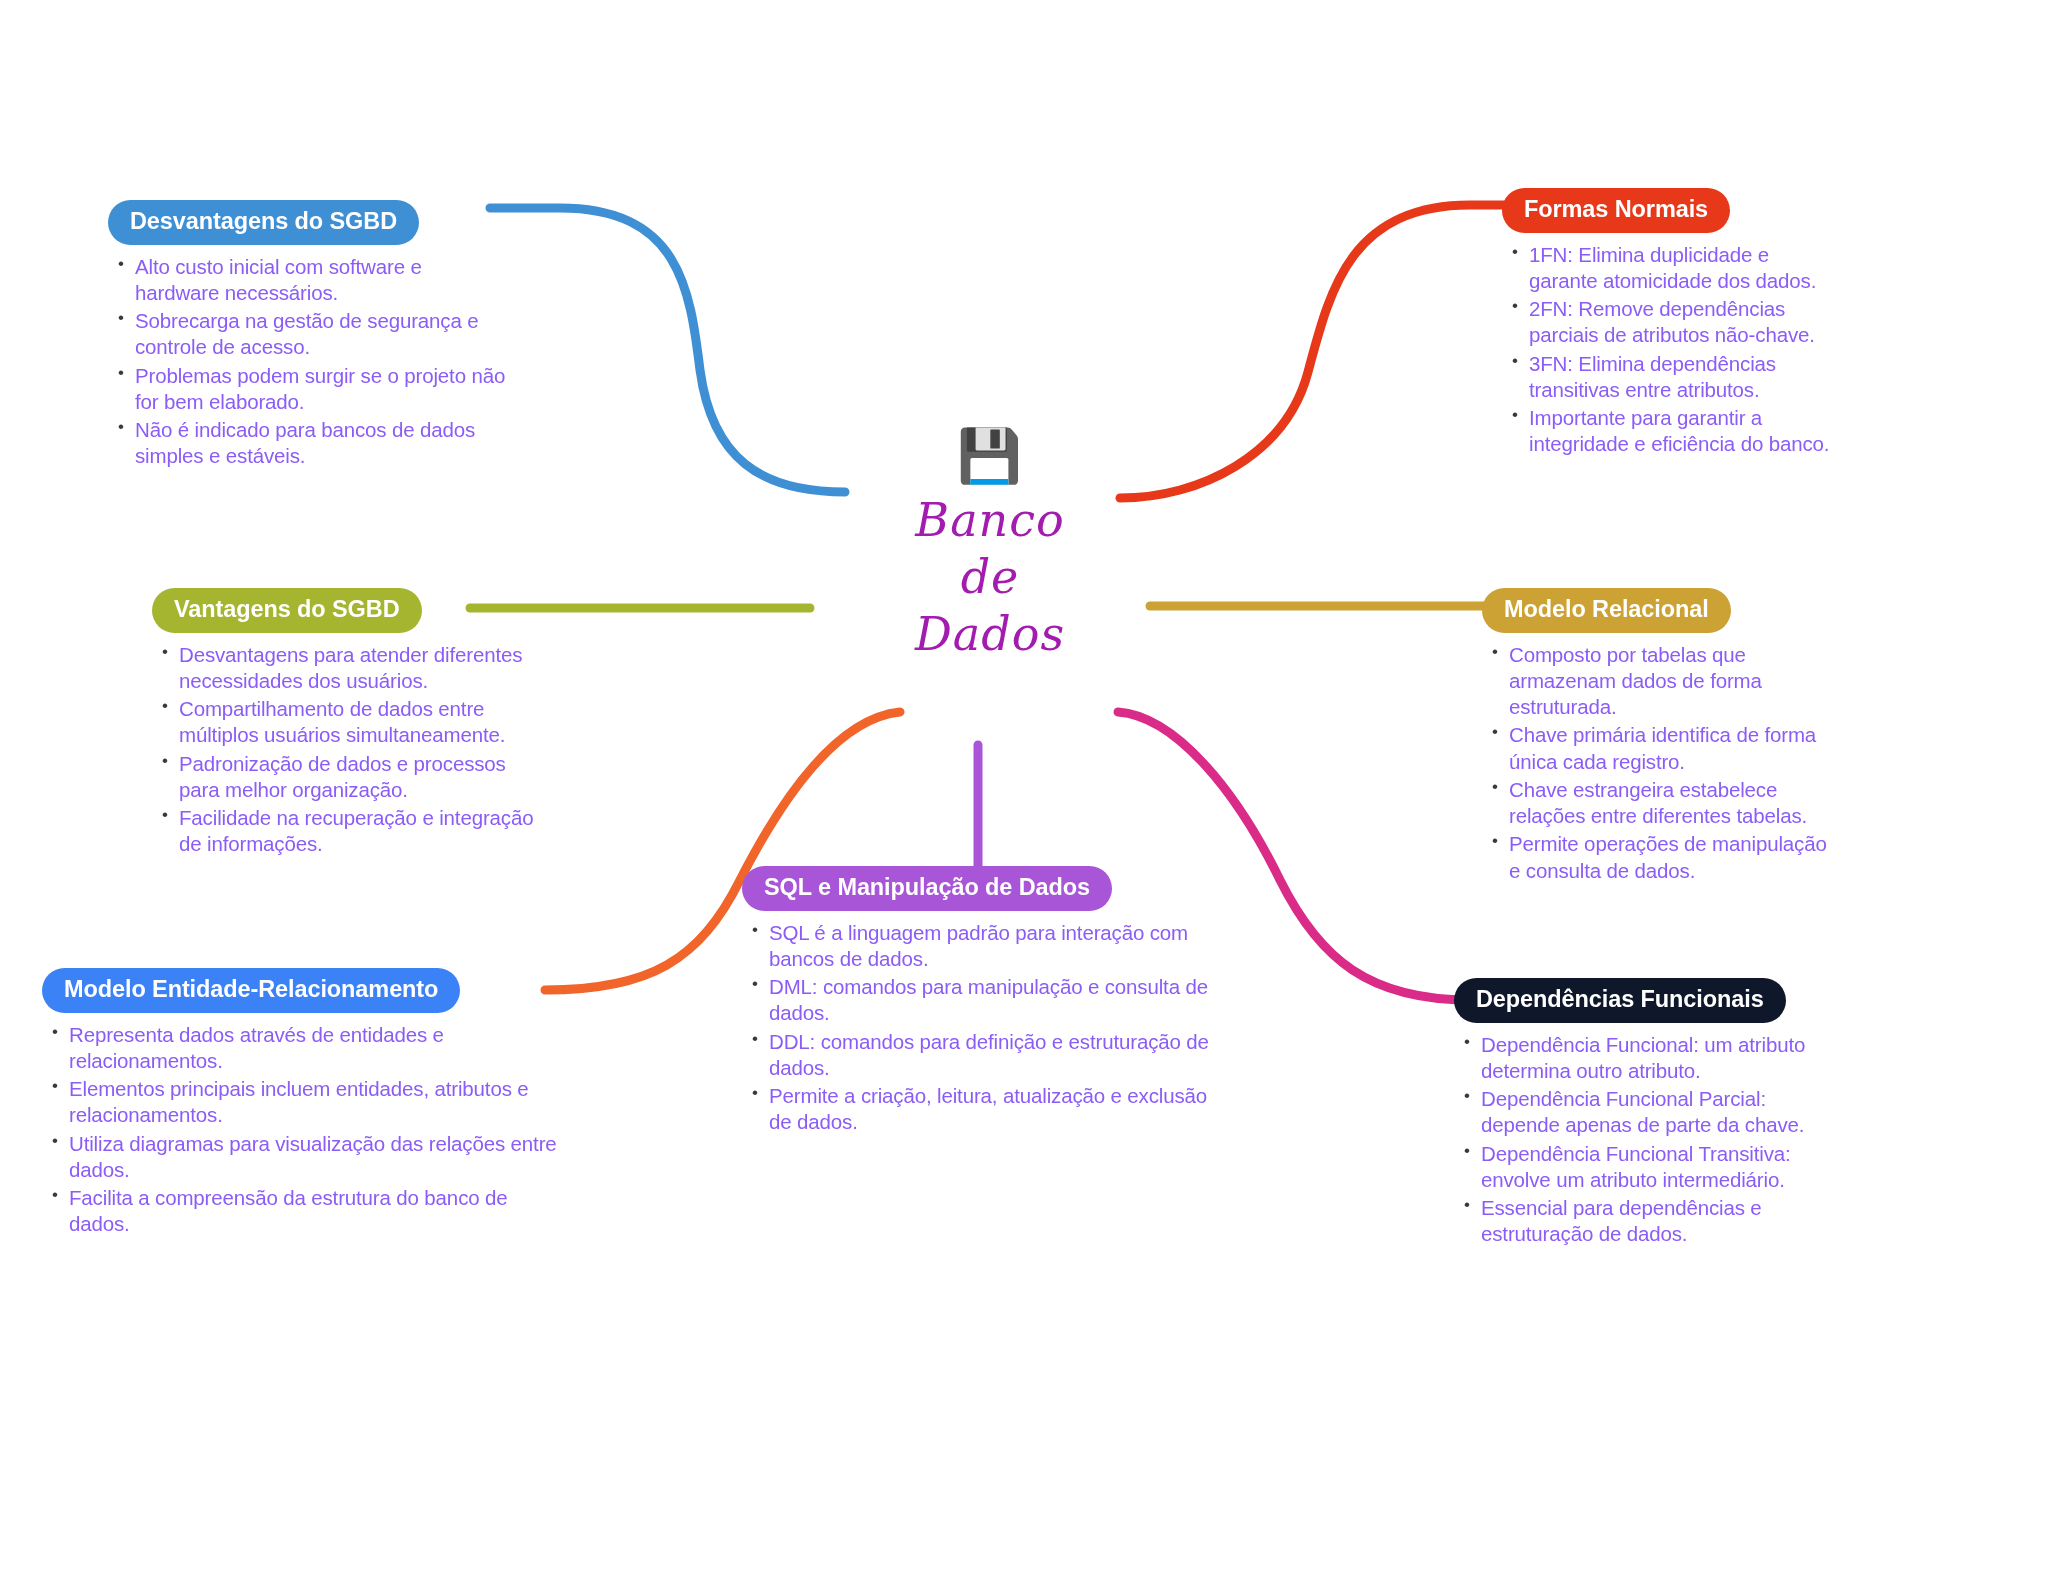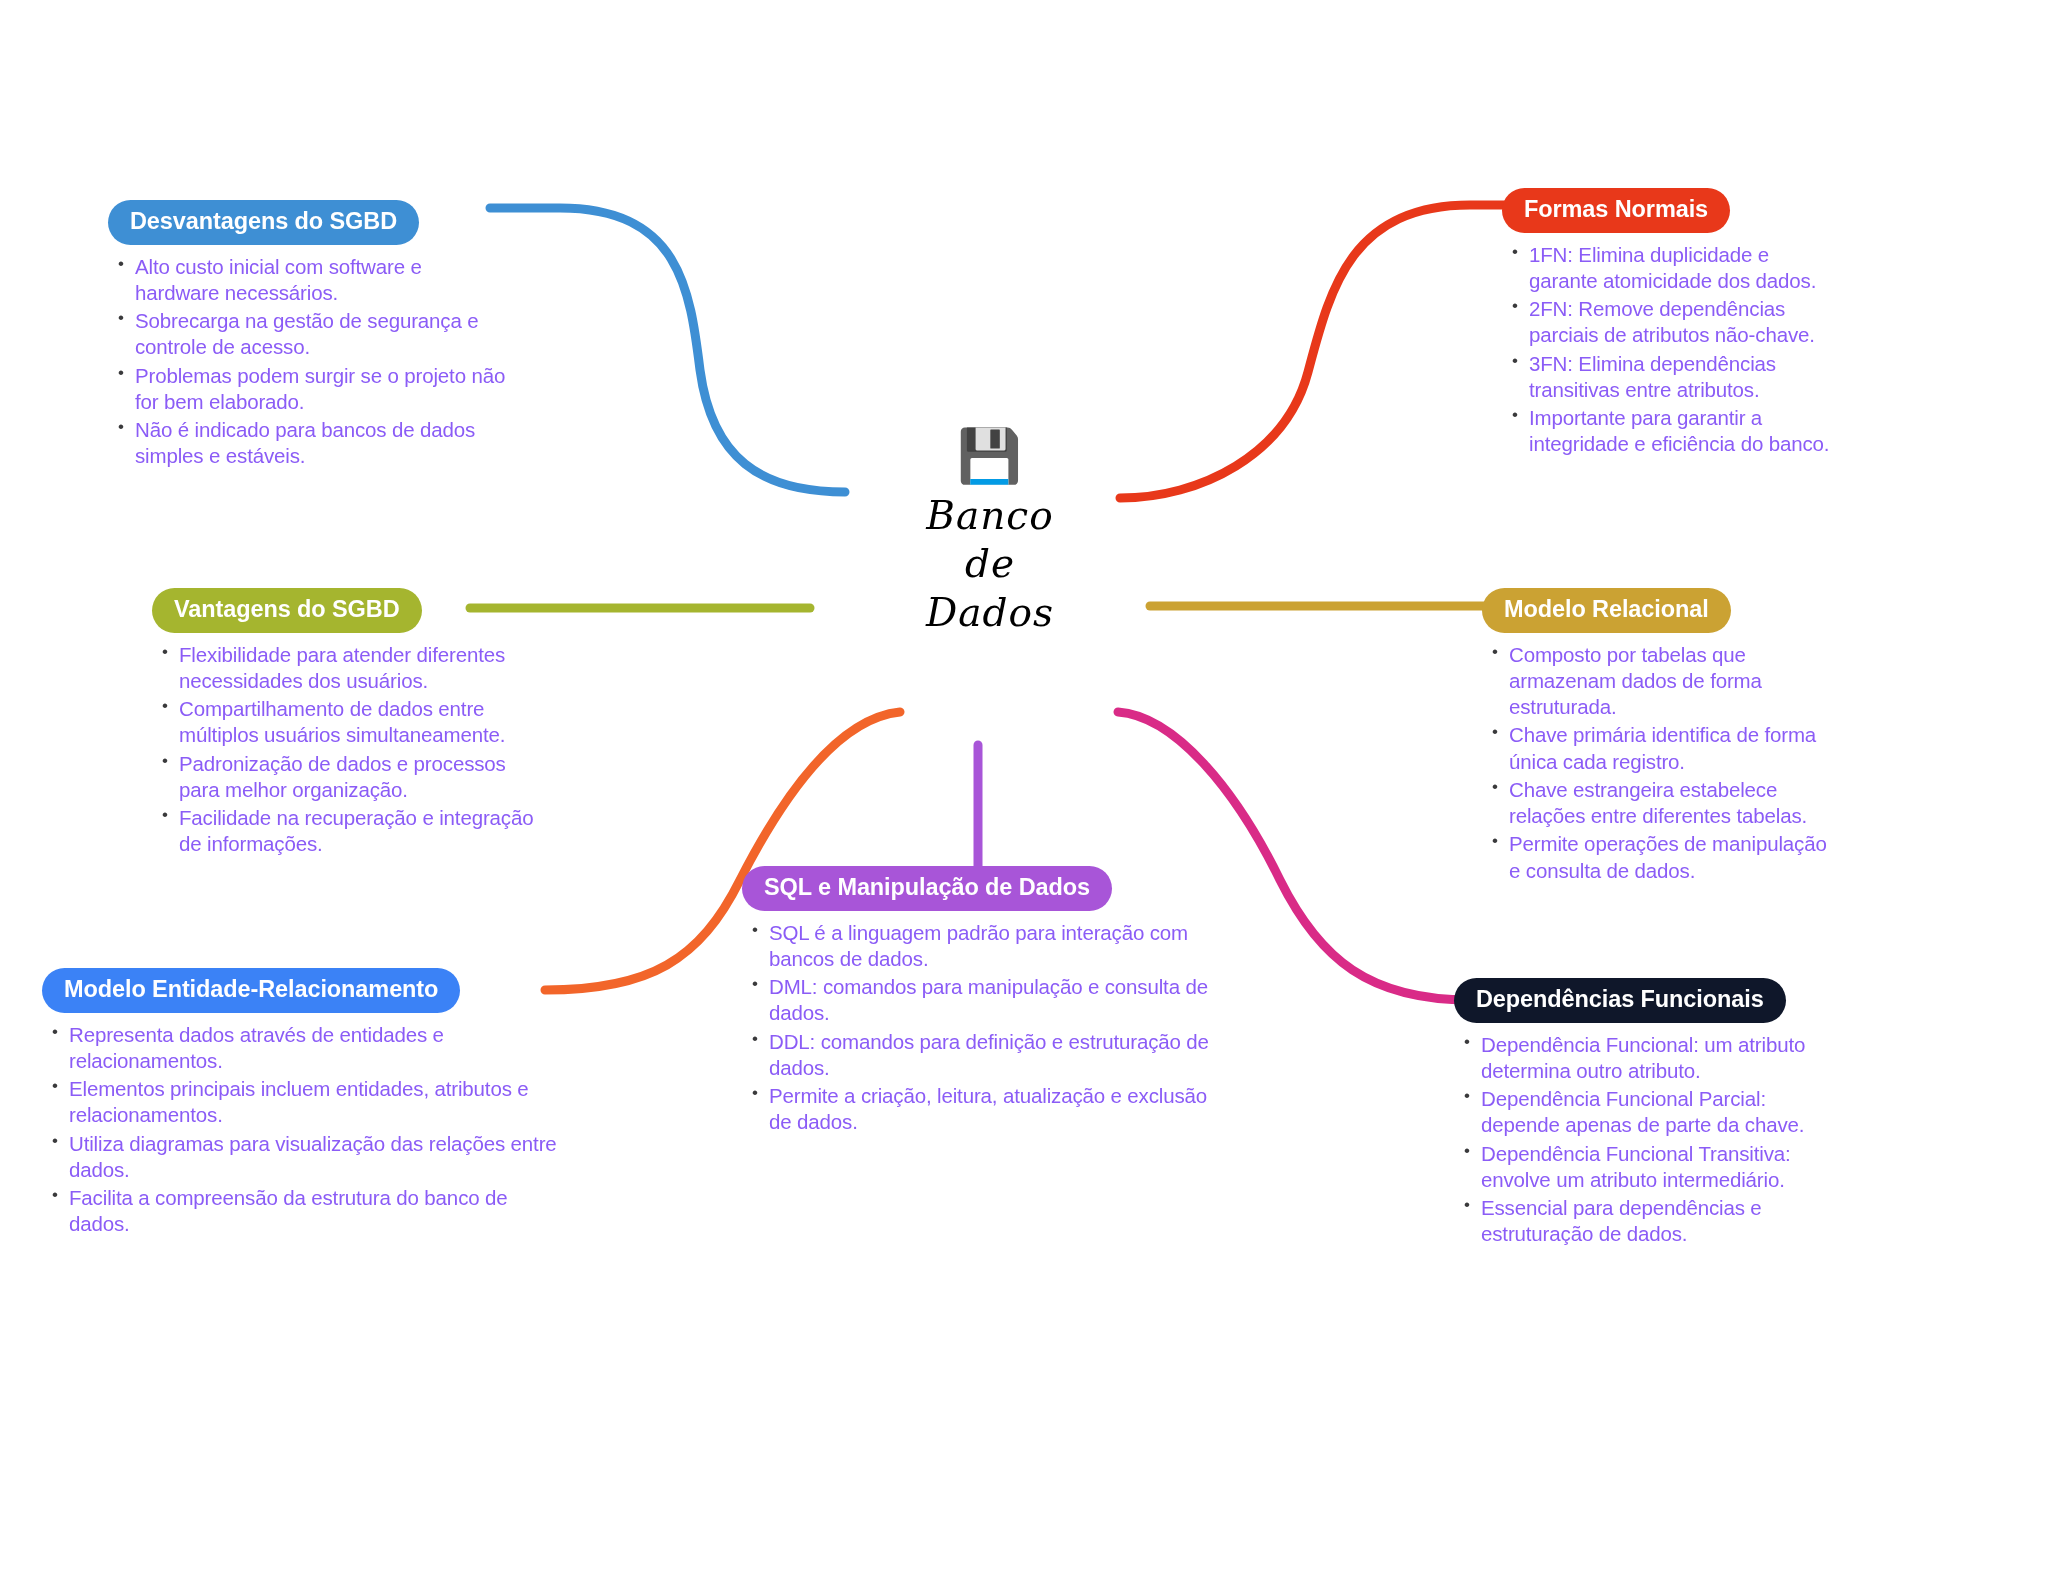--- a/index.html
+++ b/index.html
@@ -42,23 +42,23 @@
   }
   .center-icon {
     font-size: 52px;
     line-height: 1;
     margin-bottom: 10px;
     display: block;
   }
   .center-title {
     font-family: "DejaVu Serif", serif;
     font-style: italic;
-    font-size: 39px;
+    font-size: 46px;
     line-height: 1.24;
-    color: #000000;
+    color: #a21caf;
     letter-spacing: 1px;
     white-space: pre-line;
   }
 
   
   .branch {
     position: absolute;
   }
   .branch-pill {
     display: inline-block;
@@ -141,21 +141,21 @@
       <li>Alto custo inicial com software e hardware necessários.</li>
       <li>Sobrecarga na gestão de segurança e controle de acesso.</li>
       <li>Problemas podem surgir se o projeto não for bem elaborado.</li>
       <li>Não é indicado para bancos de dados simples e estáveis.</li>
     </ul>
   </div>
 
   <div class="branch indent-md" id="b-vantagens">
     <div class="branch-pill" style="background:#A5B52F">Vantagens do SGBD</div>
     <ul class="branch-list">
-      <li>Flexibilidade para atender diferentes necessidades dos usuários.</li>
+      <li>Desvantagens para atender diferentes necessidades dos usuários.</li>
       <li>Compartilhamento de dados entre múltiplos usuários simultaneamente.</li>
       <li>Padronização de dados e processos para melhor organização.</li>
       <li>Facilidade na recuperação e integração de informações.</li>
     </ul>
   </div>
 
   <div class="branch indent-sm" id="b-mer">
     <div class="branch-pill" style="background:#3b82f6">Modelo Entidade-Relacionamento</div>
     <ul class="branch-list">
       <li>Representa dados através de entidades e relacionamentos.</li>

